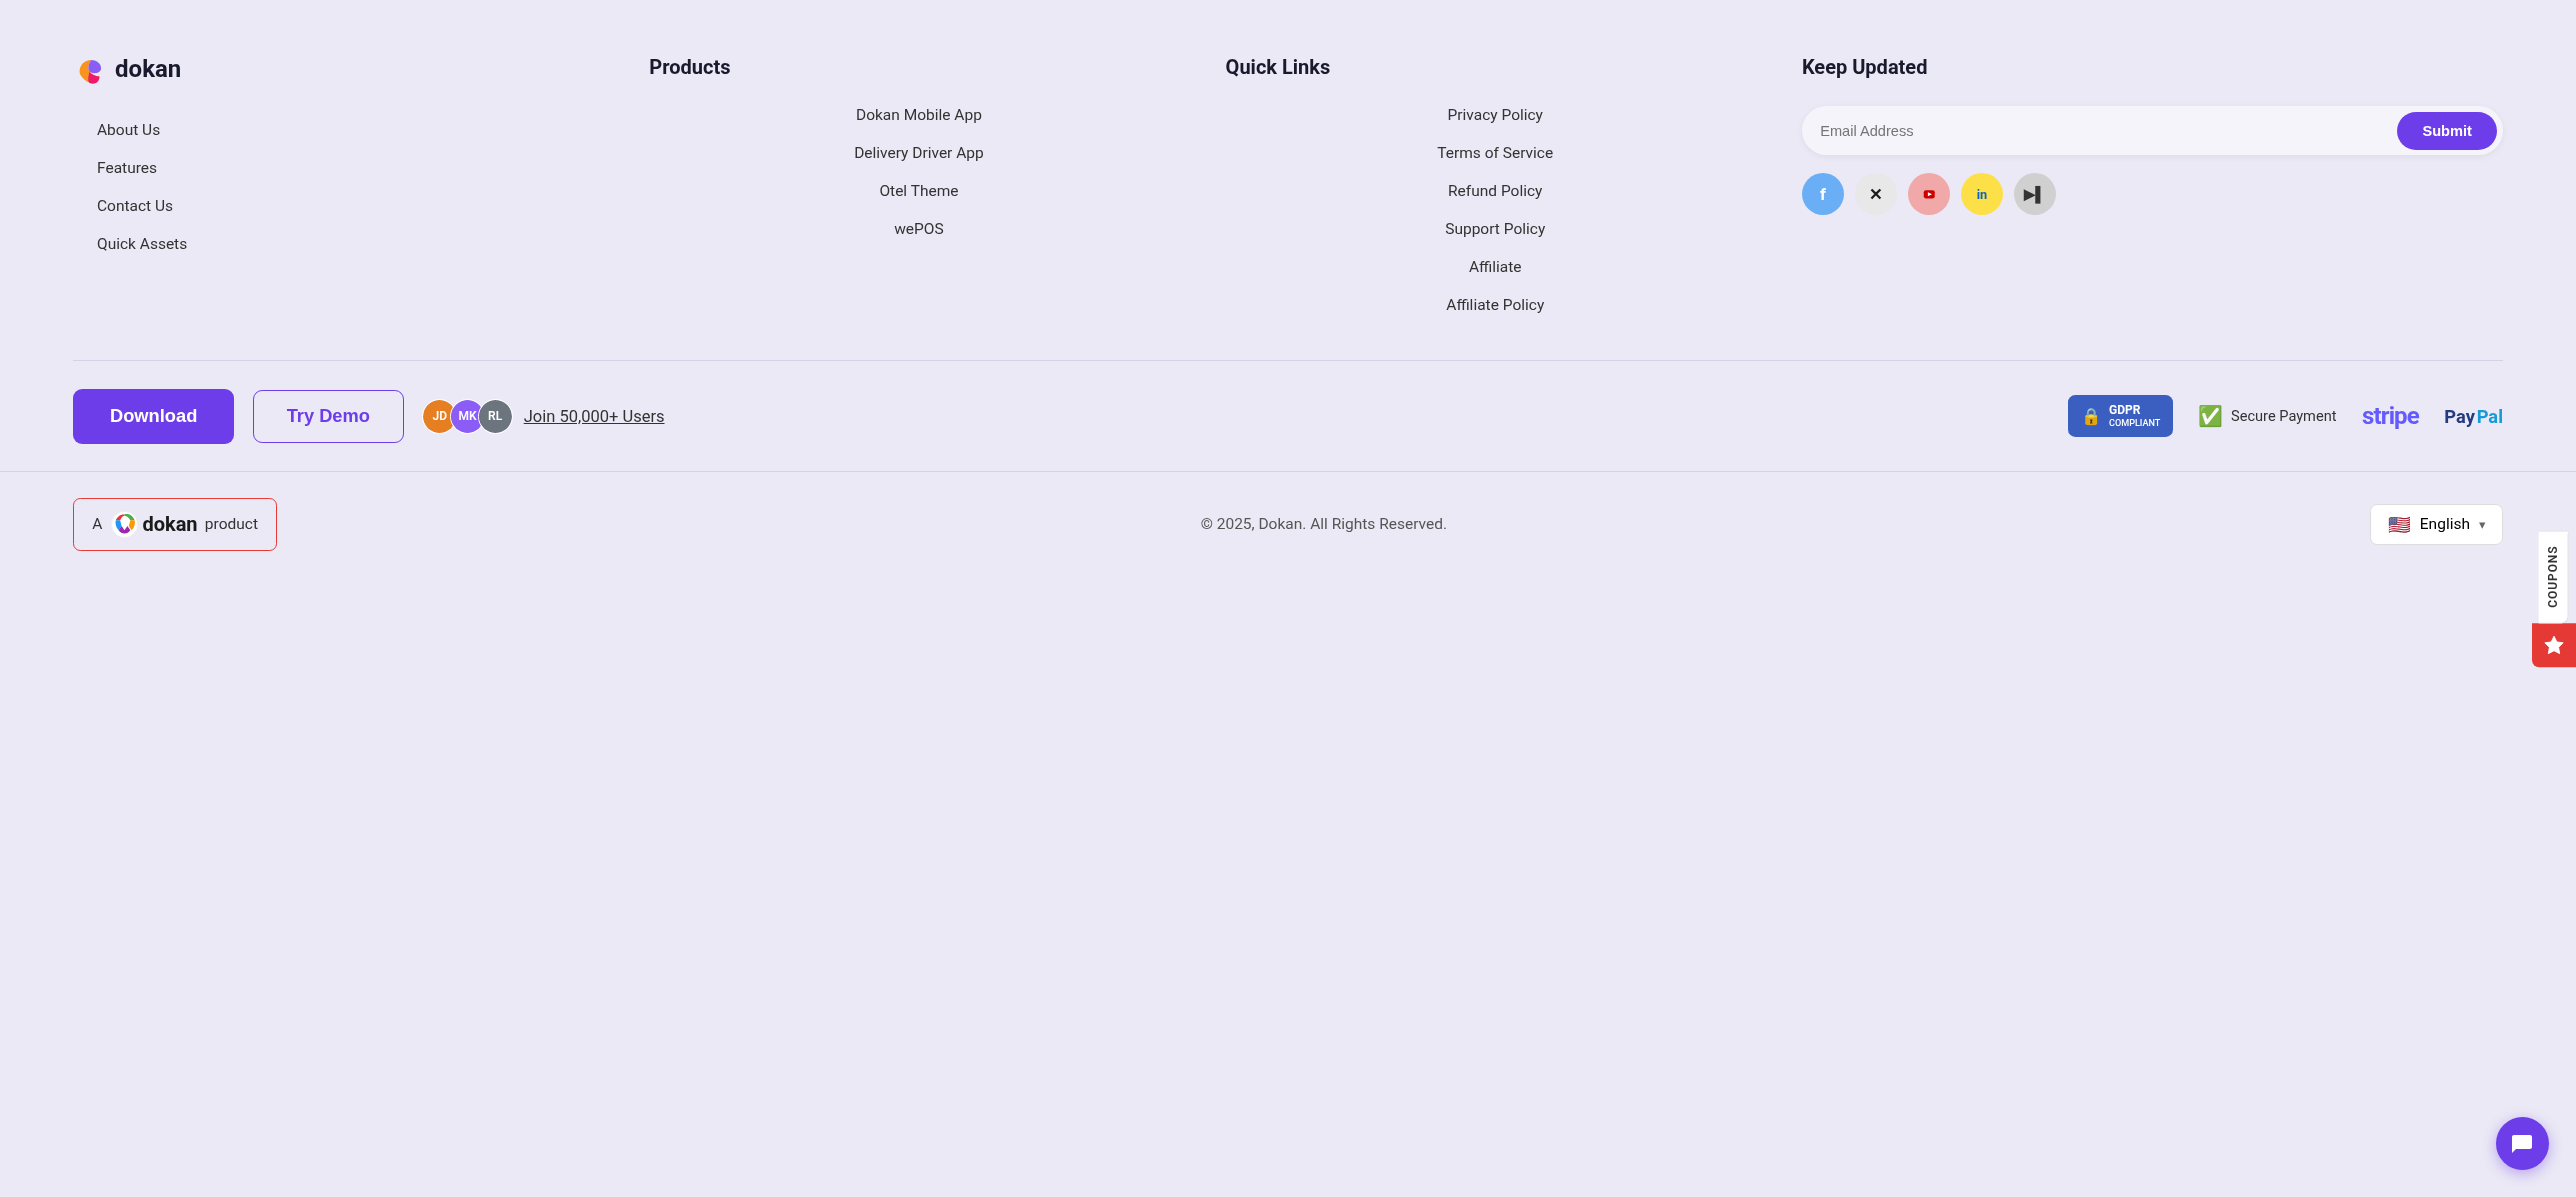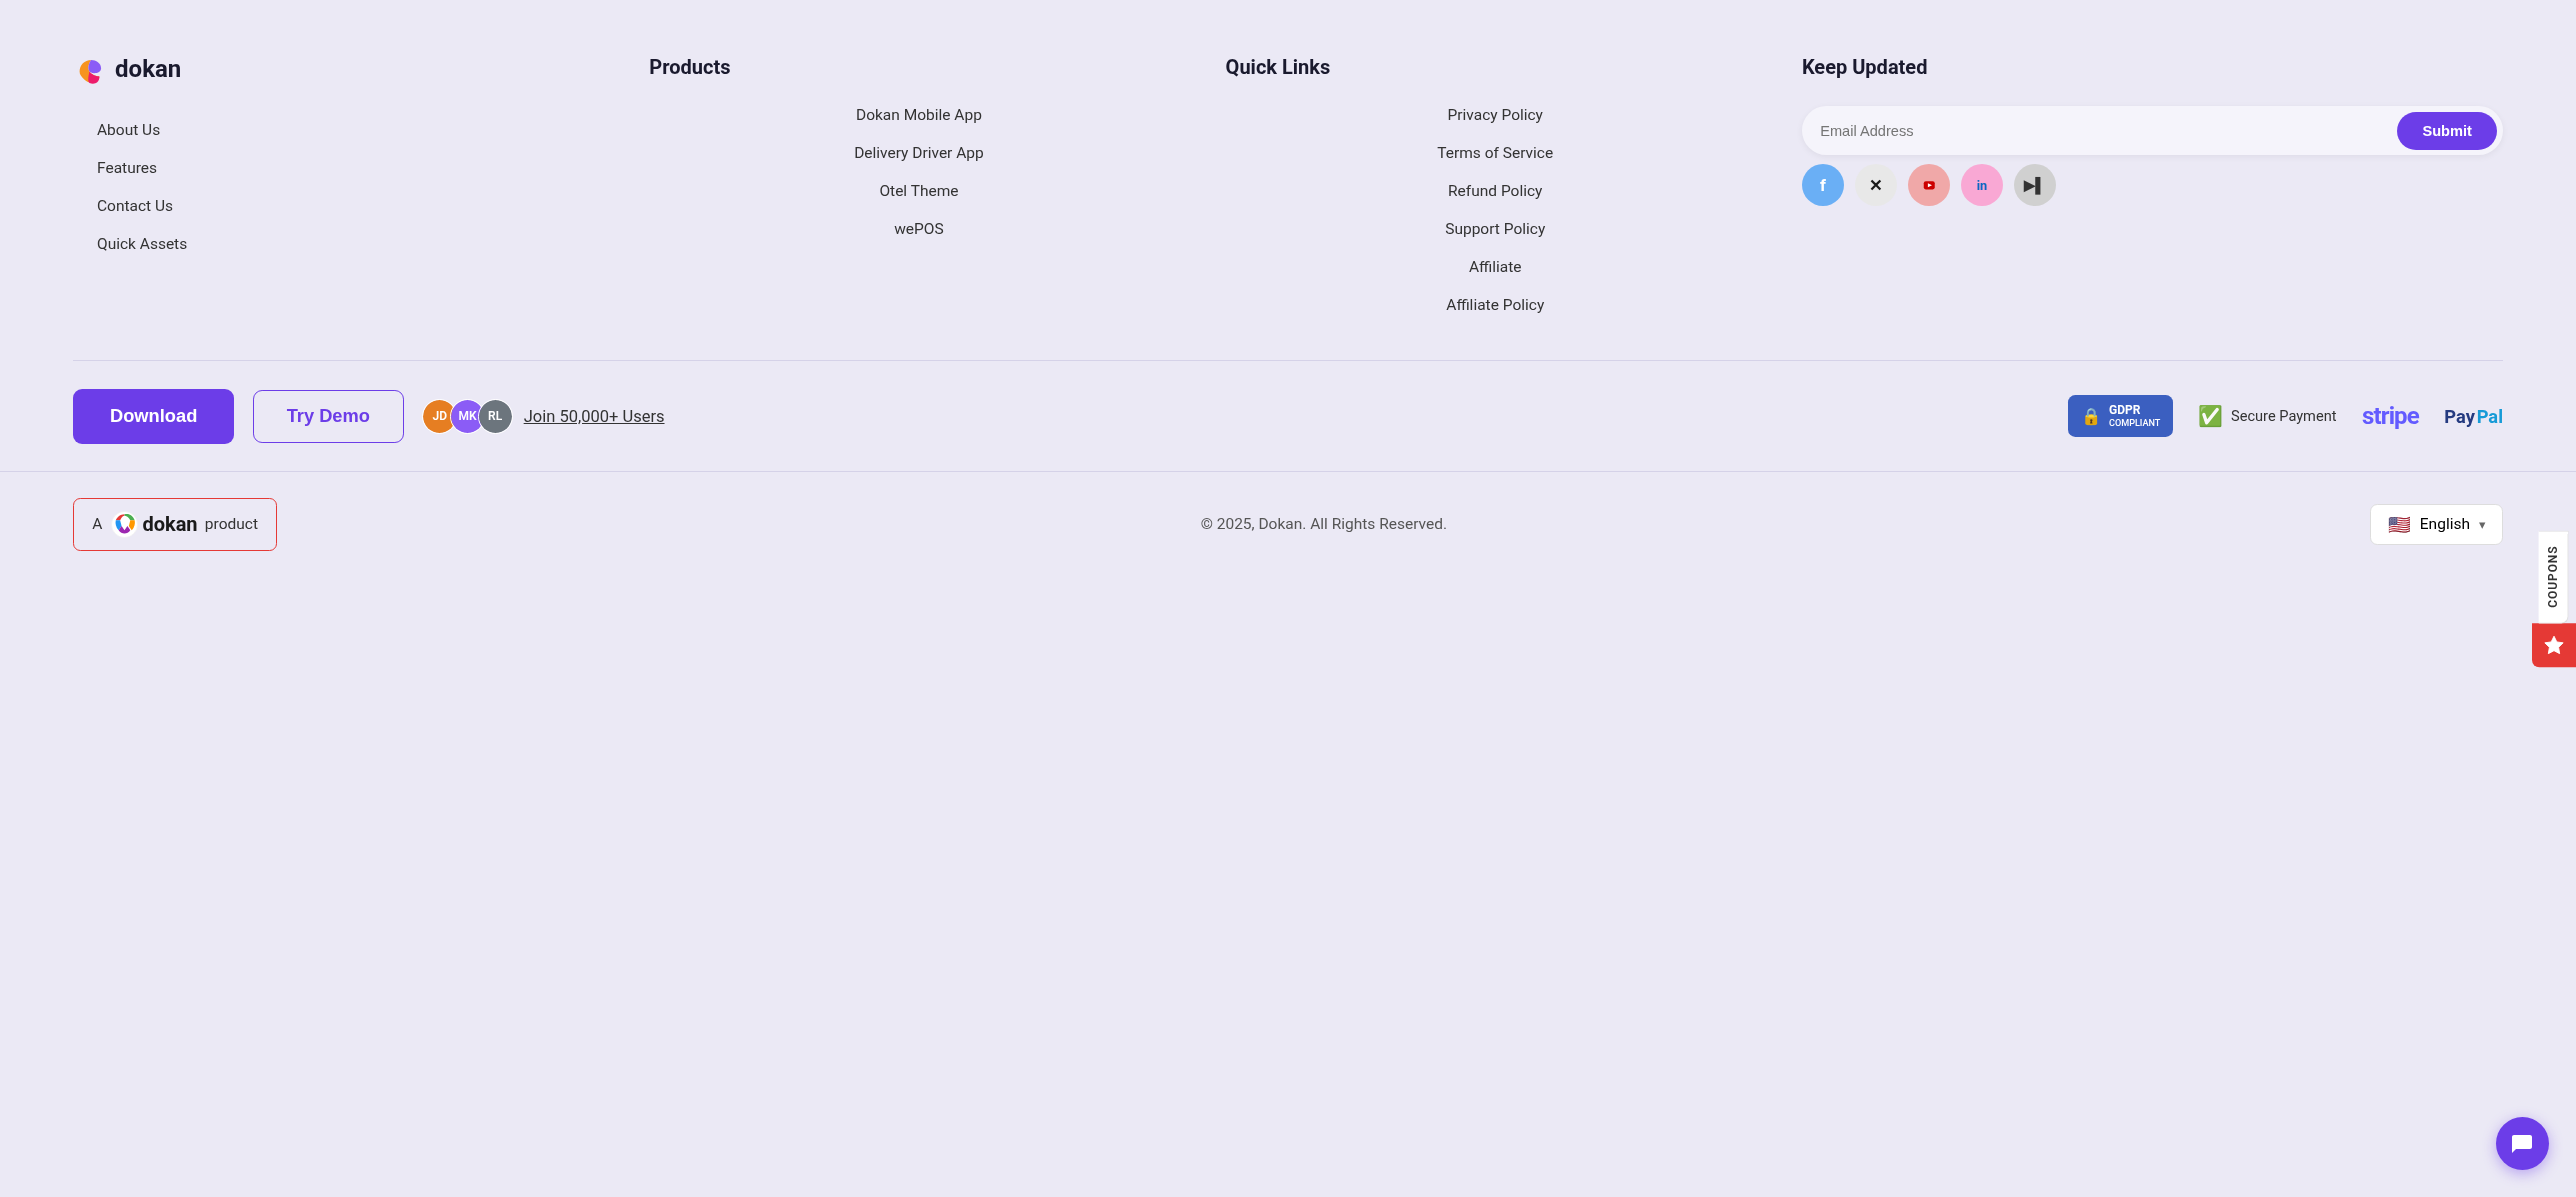--- a/index.html
+++ b/index.html
@@ -63,21 +63,21 @@
       color: #333;
       font-size: 15.5px;
     }
     
     .newsletter-form {
       display: flex;
       align-items: center;
       background: #f5f4fb;
       border-radius: 46px;
       padding: 5.5px 5.5px 5.5px 18.3px;
-      margin-bottom: 9px;
+      margin-bottom: 18px;
       box-shadow: 0 1.8px 7.3px rgba(0,0,0,0.06);
     }
     .newsletter-input {
       flex: 1;
       border: none;
       background: transparent;
       font-size: 14.6px;
       color: #555;
       outline: none;
     }
@@ -103,21 +103,21 @@
       align-items: center;
       justify-content: center;
       font-size: 16.5px;
       font-weight: 700;
       cursor: pointer;
       text-decoration: none;
     }
     .social-fb { background: #6aaff5; color: white; }
     .social-x { background: #e8e8e8; color: #1a1a1a; }
     .social-yt { background: #f0a8a8; color: #cc0000; }
-    .social-li { background: #f9a8d4; color: #0a66c2; }
+    .social-li { background: #fde047; color: #0a66c2; }
     .social-md { background: #d0d0d0; color: #333; }
 
     
     .divider-section {
       border-top: 0.9px solid #d5d2e8;
       padding: 27.4px 0;
       display: flex;
       align-items: center;
       gap: 18.3px;
       flex-wrap: wrap;

